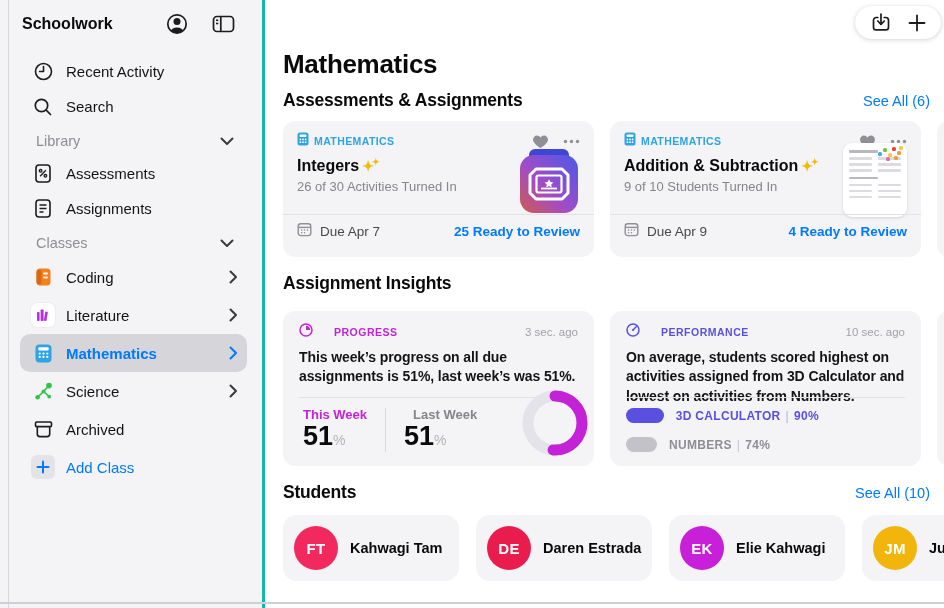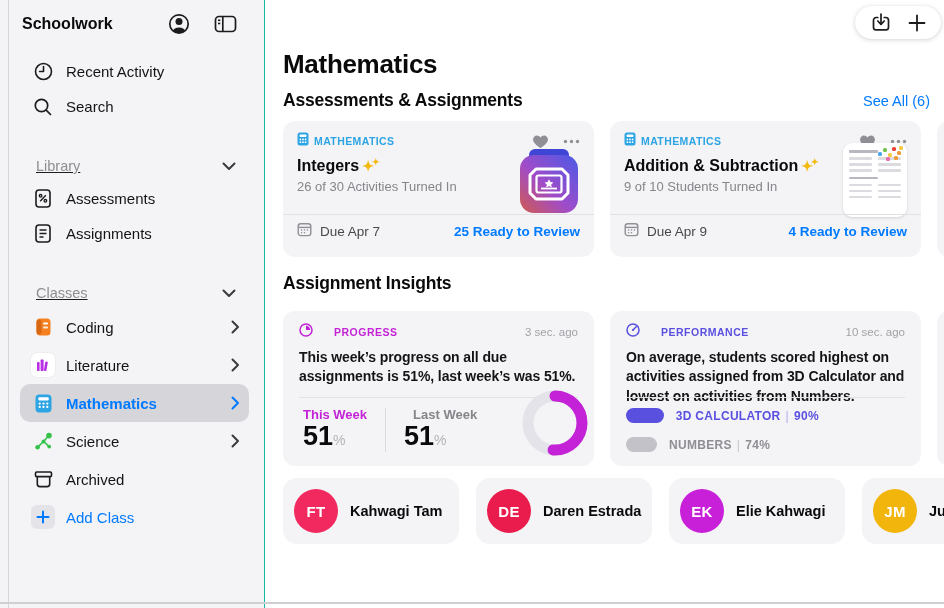--- a/index.html
+++ b/index.html
@@ -7,42 +7,42 @@
   body {
     font-family:"Liberation Sans", sans-serif;
     background:#ffffff; color:#1c1c1e; position:relative;
   }
   .window { position:relative; width:944px; height:608px; background:#fff; }
   .bottom-line { position:absolute; left:0; right:0; top:602px; height:2px; background:#cfced3; }
 
   
   .sidebar {
     position:absolute; left:0; top:0; bottom:0; width:265px;
-    background:#f4f3f6; border-right:1px solid #14b8a6;
+    background:#f4f3f6; border-right:3px solid #14b8a6;
   }
   .sidebar .left-edge { position:absolute; left:8px; top:0; bottom:0; width:1px; background:#d7d6db; }
   .side-header { display:flex; align-items:center; padding:12px 26px 0 22px; }
   .side-title { font-size:16px; font-weight:700; color:#0a0a0b; flex:1; }
   .side-header .hicon { margin-left:22px; display:flex; cursor:pointer; }
   .side-nav { margin-top:18px; }
   .srow-wrap { padding:0 15px 0 20px; }
   .srow {
     display:flex; align-items:center; height:35px; padding:0 9px 0 10px;
     border-radius:10px; font-size:15px; color:#141416; cursor:pointer;
   }
   .srow.tall { height:38px; }
   .srow.selected { background:#d6d5da; }
   .srow.selected .slabel { color:var(--accent-blue,#007aff); font-weight:600; }
   .srow .ic { width:26px; display:flex; justify-content:center; align-items:center; flex-shrink:0; }
   .slabel { margin-left:10px; white-space:nowrap; }
   .slabel.link { color:var(--accent-blue,#007aff); }
   .srow .chev { margin-left:auto; display:flex; }
   .section-row {
-    display:flex; align-items:center; height:30px; margin-top:27px;
-    padding:0 28px 0 36px; cursor:pointer;text-decoration:underline;
+    display:flex; align-items:center; height:30px; margin-top:2px;
+    padding:0 28px 0 36px; cursor:pointer;
   }
   .section-label { color:#8e8e93; font-size:14.5px; flex:1; }
   .tile {
     width:24px; height:24px; border-radius:6px; background:#fff;
     box-shadow:0 0 0 0.5px rgba(0,0,0,0.06); display:flex; align-items:center; justify-content:center;
   }
   .tile.gray { background:#e4e3e8; box-shadow:none; }
 
   
   .main { position:absolute; left:265px; top:0; right:0; bottom:0; background:#fff; padding:50px 0 0 18px; }
@@ -602,20 +602,24 @@
         </div>
         <div class="legend-row r2">
           <span class="legend-bar gray" style="width: 31.08px;"></span>
           <span class="legend-text gray"><span>NUMBERS</span><span class="legend-sep">|</span><span>74%</span></span>
         </div>
       </div>
 
       <div class="card-sliver"></div>
     </div>
 
+    <div class="section-head mt16">
+      <h2>Students</h2>
+      <a class="see-all">See All (10)</a>
+    </div>
 
     <div class="student-row">
       <div class="scard">
         <span class="avatar" style="background-color: rgb(241, 41, 95);">FT</span>
         <span class="sname">Kahwagi Tam</span>
       </div>
       <div class="scard">
         <span class="avatar" style="background-color: rgb(234, 27, 77);">DE</span>
         <span class="sname">Daren Estrada</span>
       </div>

